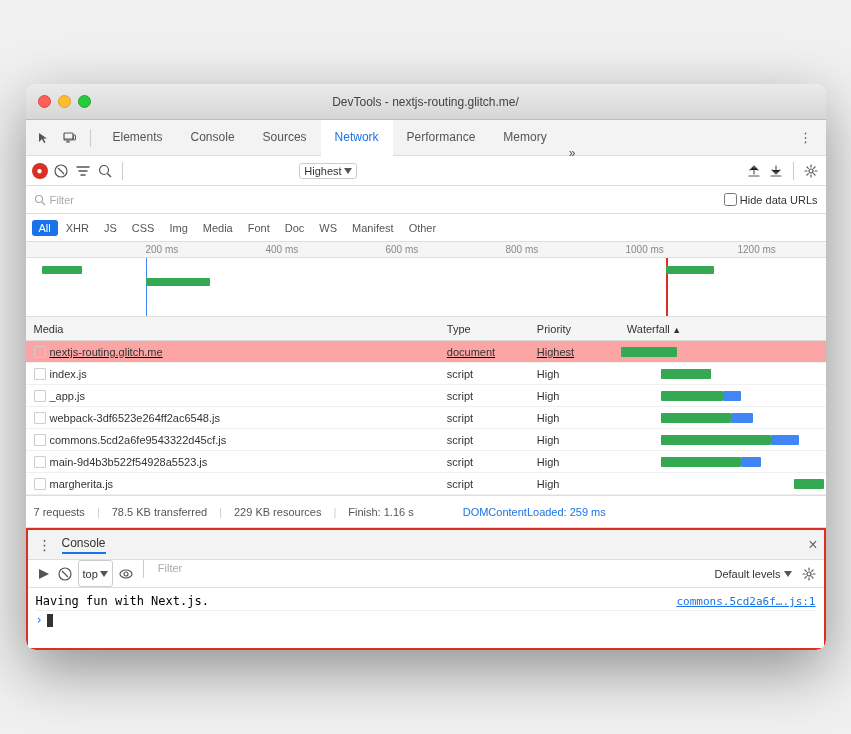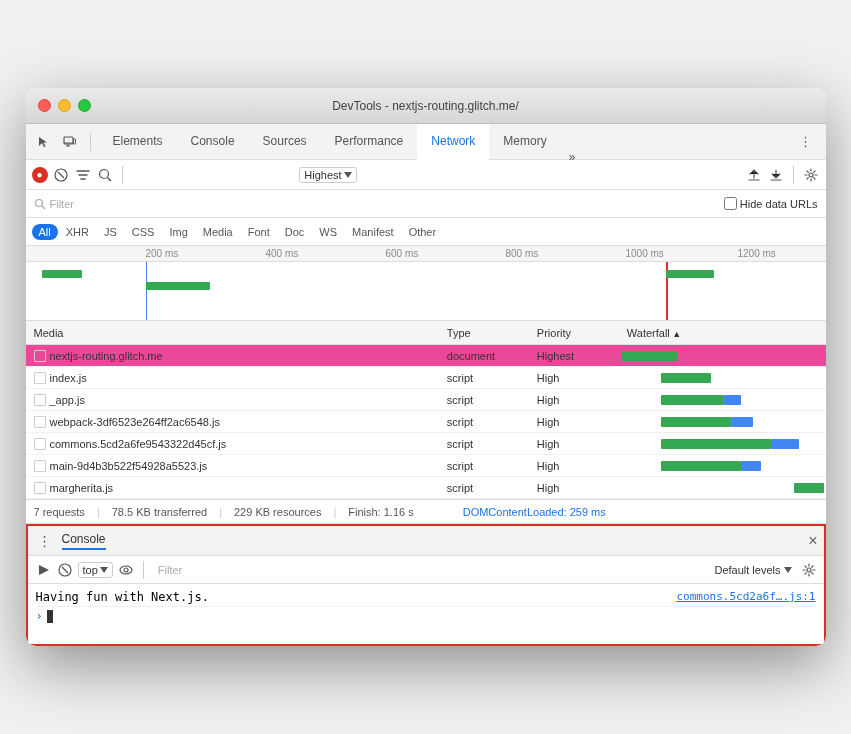--- a/index.html
+++ b/index.html
@@ -211,21 +211,21 @@
       border-bottom: 1px solid #ddd;
       background: #fff;
       padding: 0 6px;
       gap: 1px;
     }
     .type-btn {
       padding: 2px 7px;
       font-size: 11px;
       color: #555;
       cursor: pointer;
-      border-radius: 8px;
+      border-radius: 3px;
       border: none;
       background: transparent;
     }
     .type-btn.active {
       background: #1a73e8;
       color: white;
     }
     
     .waterfall-timeline {
       height: 75px;
@@ -293,21 +293,21 @@
     }
     .th.sort-asc::after { content: ' ▲'; font-size: 9px; }
     .table-row {
       display: grid;
       grid-template-columns: 2fr 90px 90px 1fr;
       height: 22px;
       align-items: center;
       border-bottom: 1px solid #f0f0f0;
       cursor: pointer;
     }
-    .table-row.selected { background: #ec4899; }
+    .table-row.selected { background: #fca5a5; text-decoration: underline; }
     .td {
       font-size: 11px;
       color: #333;
       padding: 0 8px;
       white-space: nowrap;
       overflow: hidden;
       text-overflow: ellipsis;
       display: flex;
       align-items: center;
       gap: 4px;
@@ -332,21 +332,21 @@
       position: absolute;
       height: 10px;
       border-radius: 1px;
     }
     .wf-green { background: #34a853; }
     .wf-blue { background: #4285f4; }
     
     .status-bar {
       display: flex;
       align-items: center;
-      height: 24px;
+      height: 32px;
       border-bottom: 1px solid #ddd;
       background: #fff;
       padding: 0 8px;
       gap: 12px;
       font-size: 11px;
       color: #555;
     }
     .status-sep { color: #ccc; }
     .domcl-text { color: #1a73e8; padding-left: 37px; }
     
@@ -375,21 +375,20 @@
     }
     .console-close {
       margin-left: auto;
       cursor: pointer;
       color: #666;
       font-size: 16px;
       line-height: 1;
     }
     .console-toolbar {
       display: flex;
-      align-items: center;
       height: 28px;
       border-bottom: 1px solid #ddd;
       background: #fff;
       padding: 0 6px;
       gap: 4px;
     }
     .console-filter {
       flex: 1;
       padding: 2px 6px;
       font-size: 11px;
@@ -408,21 +407,21 @@
       border-radius: 2px;
     }
     .console-content {
       min-height: 60px;
       padding: 4px 8px;
       font-family: 'Menlo', 'Monaco', monospace;
       font-size: 12px;
     }
     .console-log-line {
       display: flex;
-      align-items: flex-start;
+      align-items: flex-end;
       padding: 2px 0;
       border-bottom: 1px solid #f0f0f0;
       gap: 6px;
     }
     .console-source {
       color: #1a73e8;
       cursor: pointer;
       text-decoration: underline;
       font-size: 11px;
       margin-left: auto;
@@ -494,25 +493,25 @@
       <div class="nav-tabs">
         <div class="nav-tab">
           <span>Elements</span>
         </div>
         <div class="nav-tab">
           <span>Console</span>
         </div>
         <div class="nav-tab">
           <span>Sources</span>
         </div>
+        <div class="nav-tab active">
+          <span>Network</span>
+        </div>
         <div class="nav-tab">
           <span>Performance</span>
-        </div>
-        <div class="nav-tab active">
-          <span>Network</span>
         </div>
         <div class="nav-tab">
           <span>Memory</span>
         </div>
         <div class="nav-tab-more">
           <span>»</span>
         </div>
       </div>
       <div class="top-toolbar-right">
         <div class="toolbar-icon">

